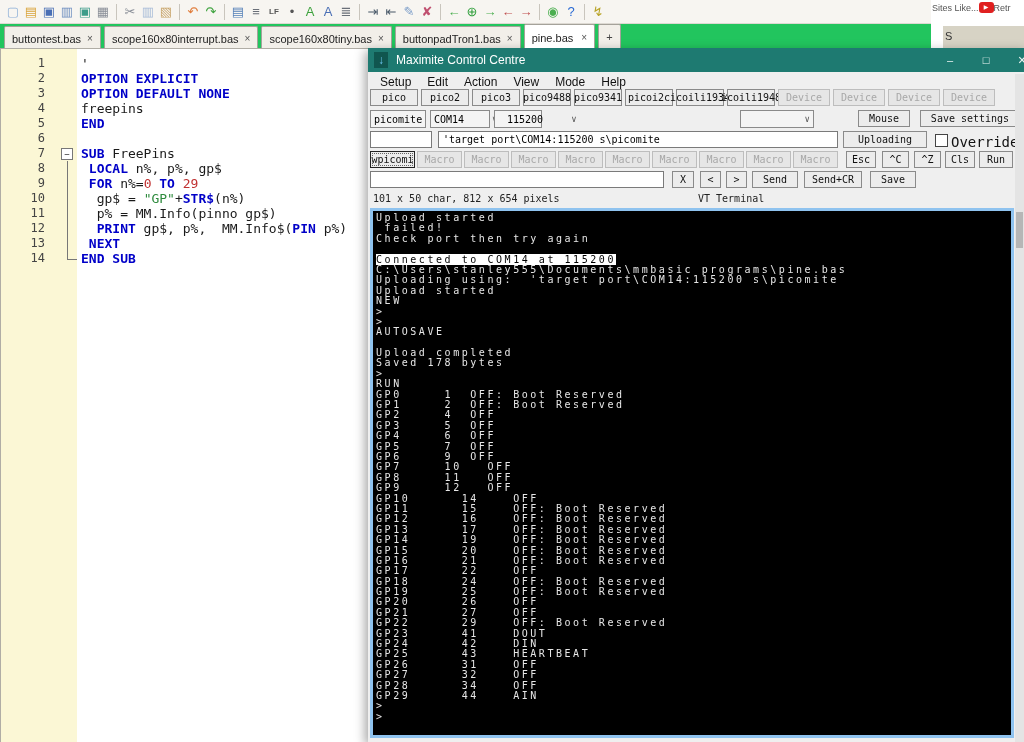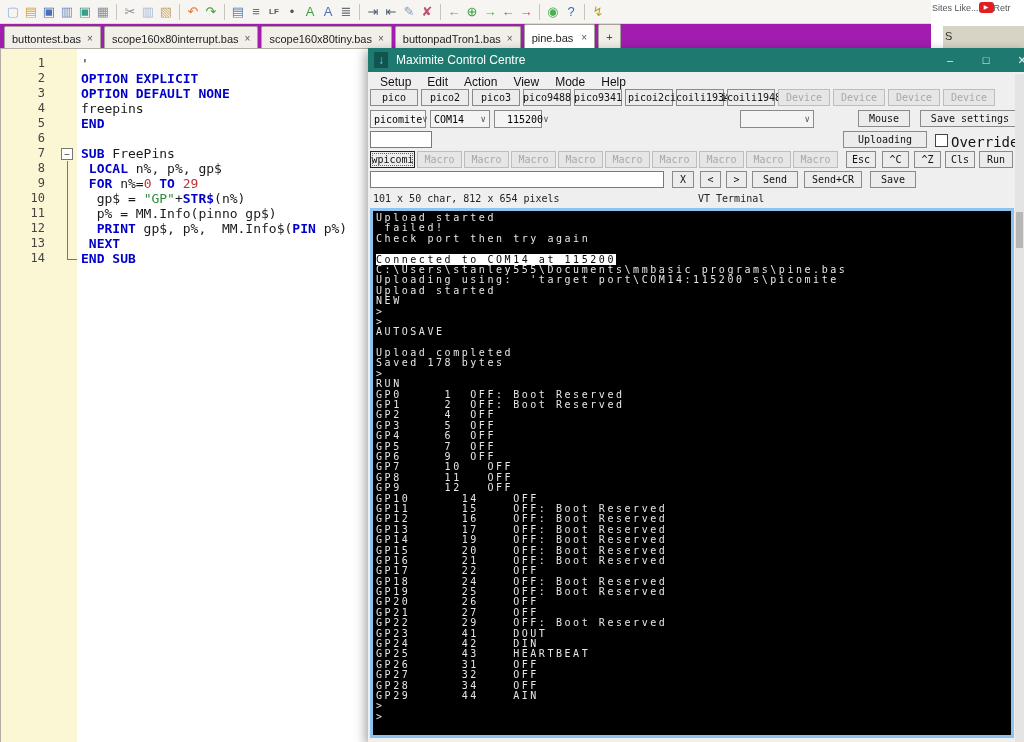--- a/index.html
+++ b/index.html
@@ -12,21 +12,21 @@
   .tsmall{font-size:8px;font-weight:bold;}
   .tsep{display:inline-block;width:1px;height:16px;background:#c9c5bd;margin:0 4px;}
   
   #bgwin{position:absolute;left:931px;top:0;width:93px;height:48px;background:#fff;overflow:hidden;}
   #bgwin-row{display:flex;align-items:center;padding:2px 0 0 1px;font-size:9px;color:#555;white-space:nowrap;}
   .badge{background:#e02020;color:#fff;width:15px;height:11px;border-radius:3px;font-size:6px;
          text-align:center;line-height:11px;flex:none;}
   #bgwin-beige{position:absolute;left:12px;top:26px;right:0;bottom:0;background:#d7d3c5;
                font-size:11px;color:#333;padding:4px 0 0 2px;box-sizing:border-box;}
   
-  #tabbar{position:absolute;left:0;top:24px;width:931px;height:24px;background:#a21caf;display:flex;
+  #tabbar{position:absolute;left:0;top:24px;width:931px;height:24px;background:#22c55e;display:flex;
           align-items:flex-end;padding-left:4px;box-sizing:border-box;}
   .tab{height:19px;padding:2px 7px 0 7px;font-size:11px;color:#222;background:#f2efe9;
        border:1px solid #a5a29a;border-bottom:none;margin-right:3px;border-radius:2px 2px 0 0;
        display:flex;align-items:center;gap:6px;white-space:nowrap;cursor:default;}
   .tab.active{background:#fff;height:21px;z-index:3;gap:8px;}
   .tclose{font-size:10px;color:#555;}
   .tab.newtab{padding:2px 7px;color:#444;}
   
   #editor{position:absolute;left:0;top:48px;width:930px;bottom:0;background:#fff;
           border-top:1px solid #b0ada5;border-left:1px solid #b0ada5;box-sizing:border-box;}
@@ -61,21 +61,21 @@
         font-family:"DejaVu Sans Mono",monospace;font-size:10px;background:#ececec;
         border:1px solid #8a8a8a;color:#111;box-sizing:border-box;white-space:nowrap;cursor:default;}
   .wbtn.disabled{color:#a8a8a8;border-color:#bdbdbd;background:#e6e6e6;}
   .wbtn.focus{border-color:#222;outline:1px dotted #666;outline-offset:-3px;}
   #row-device{position:absolute;left:2px;top:41px;display:flex;gap:3px;}
   .dev{width:48px;} .dev.disabled{width:52px;}
   #row-macro{position:absolute;left:2px;top:103px;display:flex;gap:2px;}
   .mac{width:45px;}
   .wsel{position:absolute;top:62px;height:18px;display:flex;justify-content:space-between;align-items:center;
         padding:0 3px;background:#f4f4f4;border:1px solid #8a8a8a;
-        font-family:"DejaVu Sans Mono",monospace;font-size:10px;box-sizing:border-box;}
+        font-family:"DejaVu Sans Mono",monospace;font-size:10px;box-sizing:border-box;gap:28px;}
   .chev{color:#555;font-size:9px;}
   .wfield{position:absolute;height:17px;background:#fff;border:1px solid #7a7a7a;
           font-family:"DejaVu Sans Mono",monospace;font-size:10px;line-height:15px;
           padding:0 4px;white-space:pre;box-sizing:border-box;overflow:hidden;}
   .cbtn{position:absolute;}
   .chk{position:absolute;width:11px;height:11px;border:1px solid #444;background:#fff;}
   .chklab{position:absolute;font-family:"DejaVu Sans Mono",monospace;font-size:14px;color:#111;}
   #status-left{position:absolute;left:5px;top:145px;font-family:"DejaVu Sans Mono",monospace;font-size:10px;color:#222;}
   #status-right{position:absolute;left:330px;top:145px;font-family:"DejaVu Sans Mono",monospace;font-size:10px;color:#222;}
   #terminal{position:absolute;left:2px;top:160px;width:644px;height:530px;background:#000;
@@ -230,20 +230,21 @@
     <span class="chev">∨</span>
   </div>
   <div class="wsel" style="left:372px;width:74px;">
     <span></span>
     <span class="chev">∨</span>
   </div>
   <div class="wbtn cbtn" style="left:490px;top:62px;width:52px;">Mouse</div>
   <div class="wbtn cbtn" style="left:552px;top:62px;width:100px;">Save settings</div>
 
   <div class="wfield" style="left:2px;top:83px;width:62px;"></div>
+  <div class="wfield" style="left:70px;top:83px;width:400px;">'target port\COM14:115200 s\picomite</div>
   <div class="wbtn cbtn" style="left:475px;top:83px;width:84px;">Uploading</div>
   <div class="chk" style="left:567px;top:86px;"></div>
   <div class="chklab" style="left:583px;top:86px;">Override</div>
 
   <div id="row-macro">
       <div class="wbtn mac focus">wpicomi</div>
       <div class="wbtn mac disabled">Macro</div>
       <div class="wbtn mac disabled">Macro</div>
       <div class="wbtn mac disabled">Macro</div>
       <div class="wbtn mac disabled">Macro</div>

